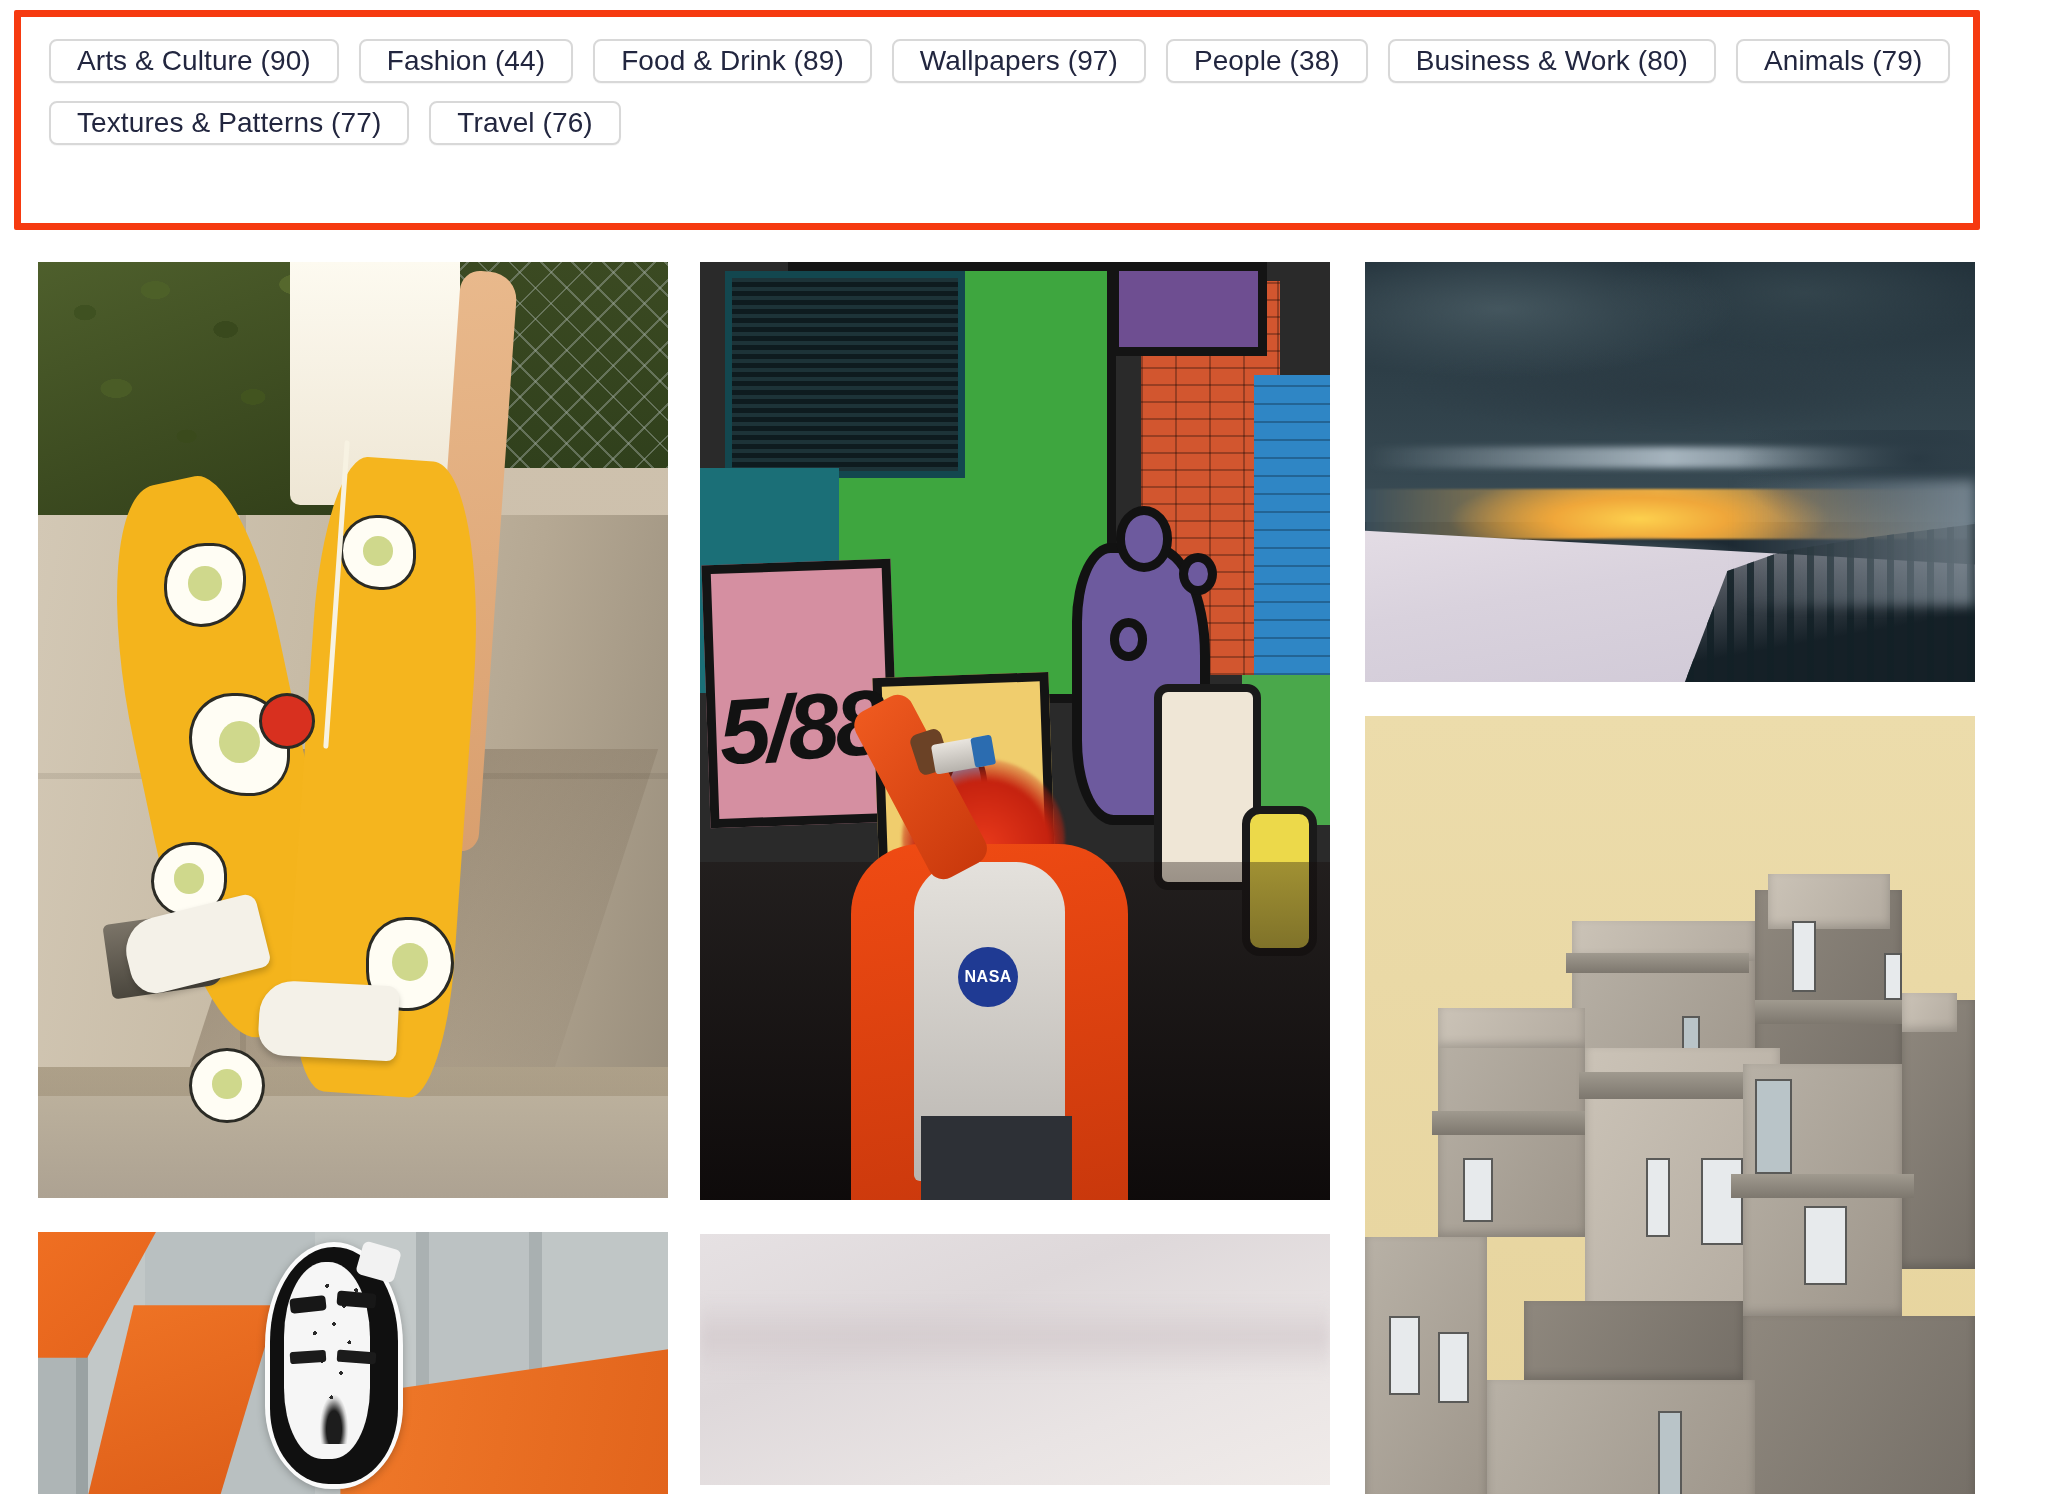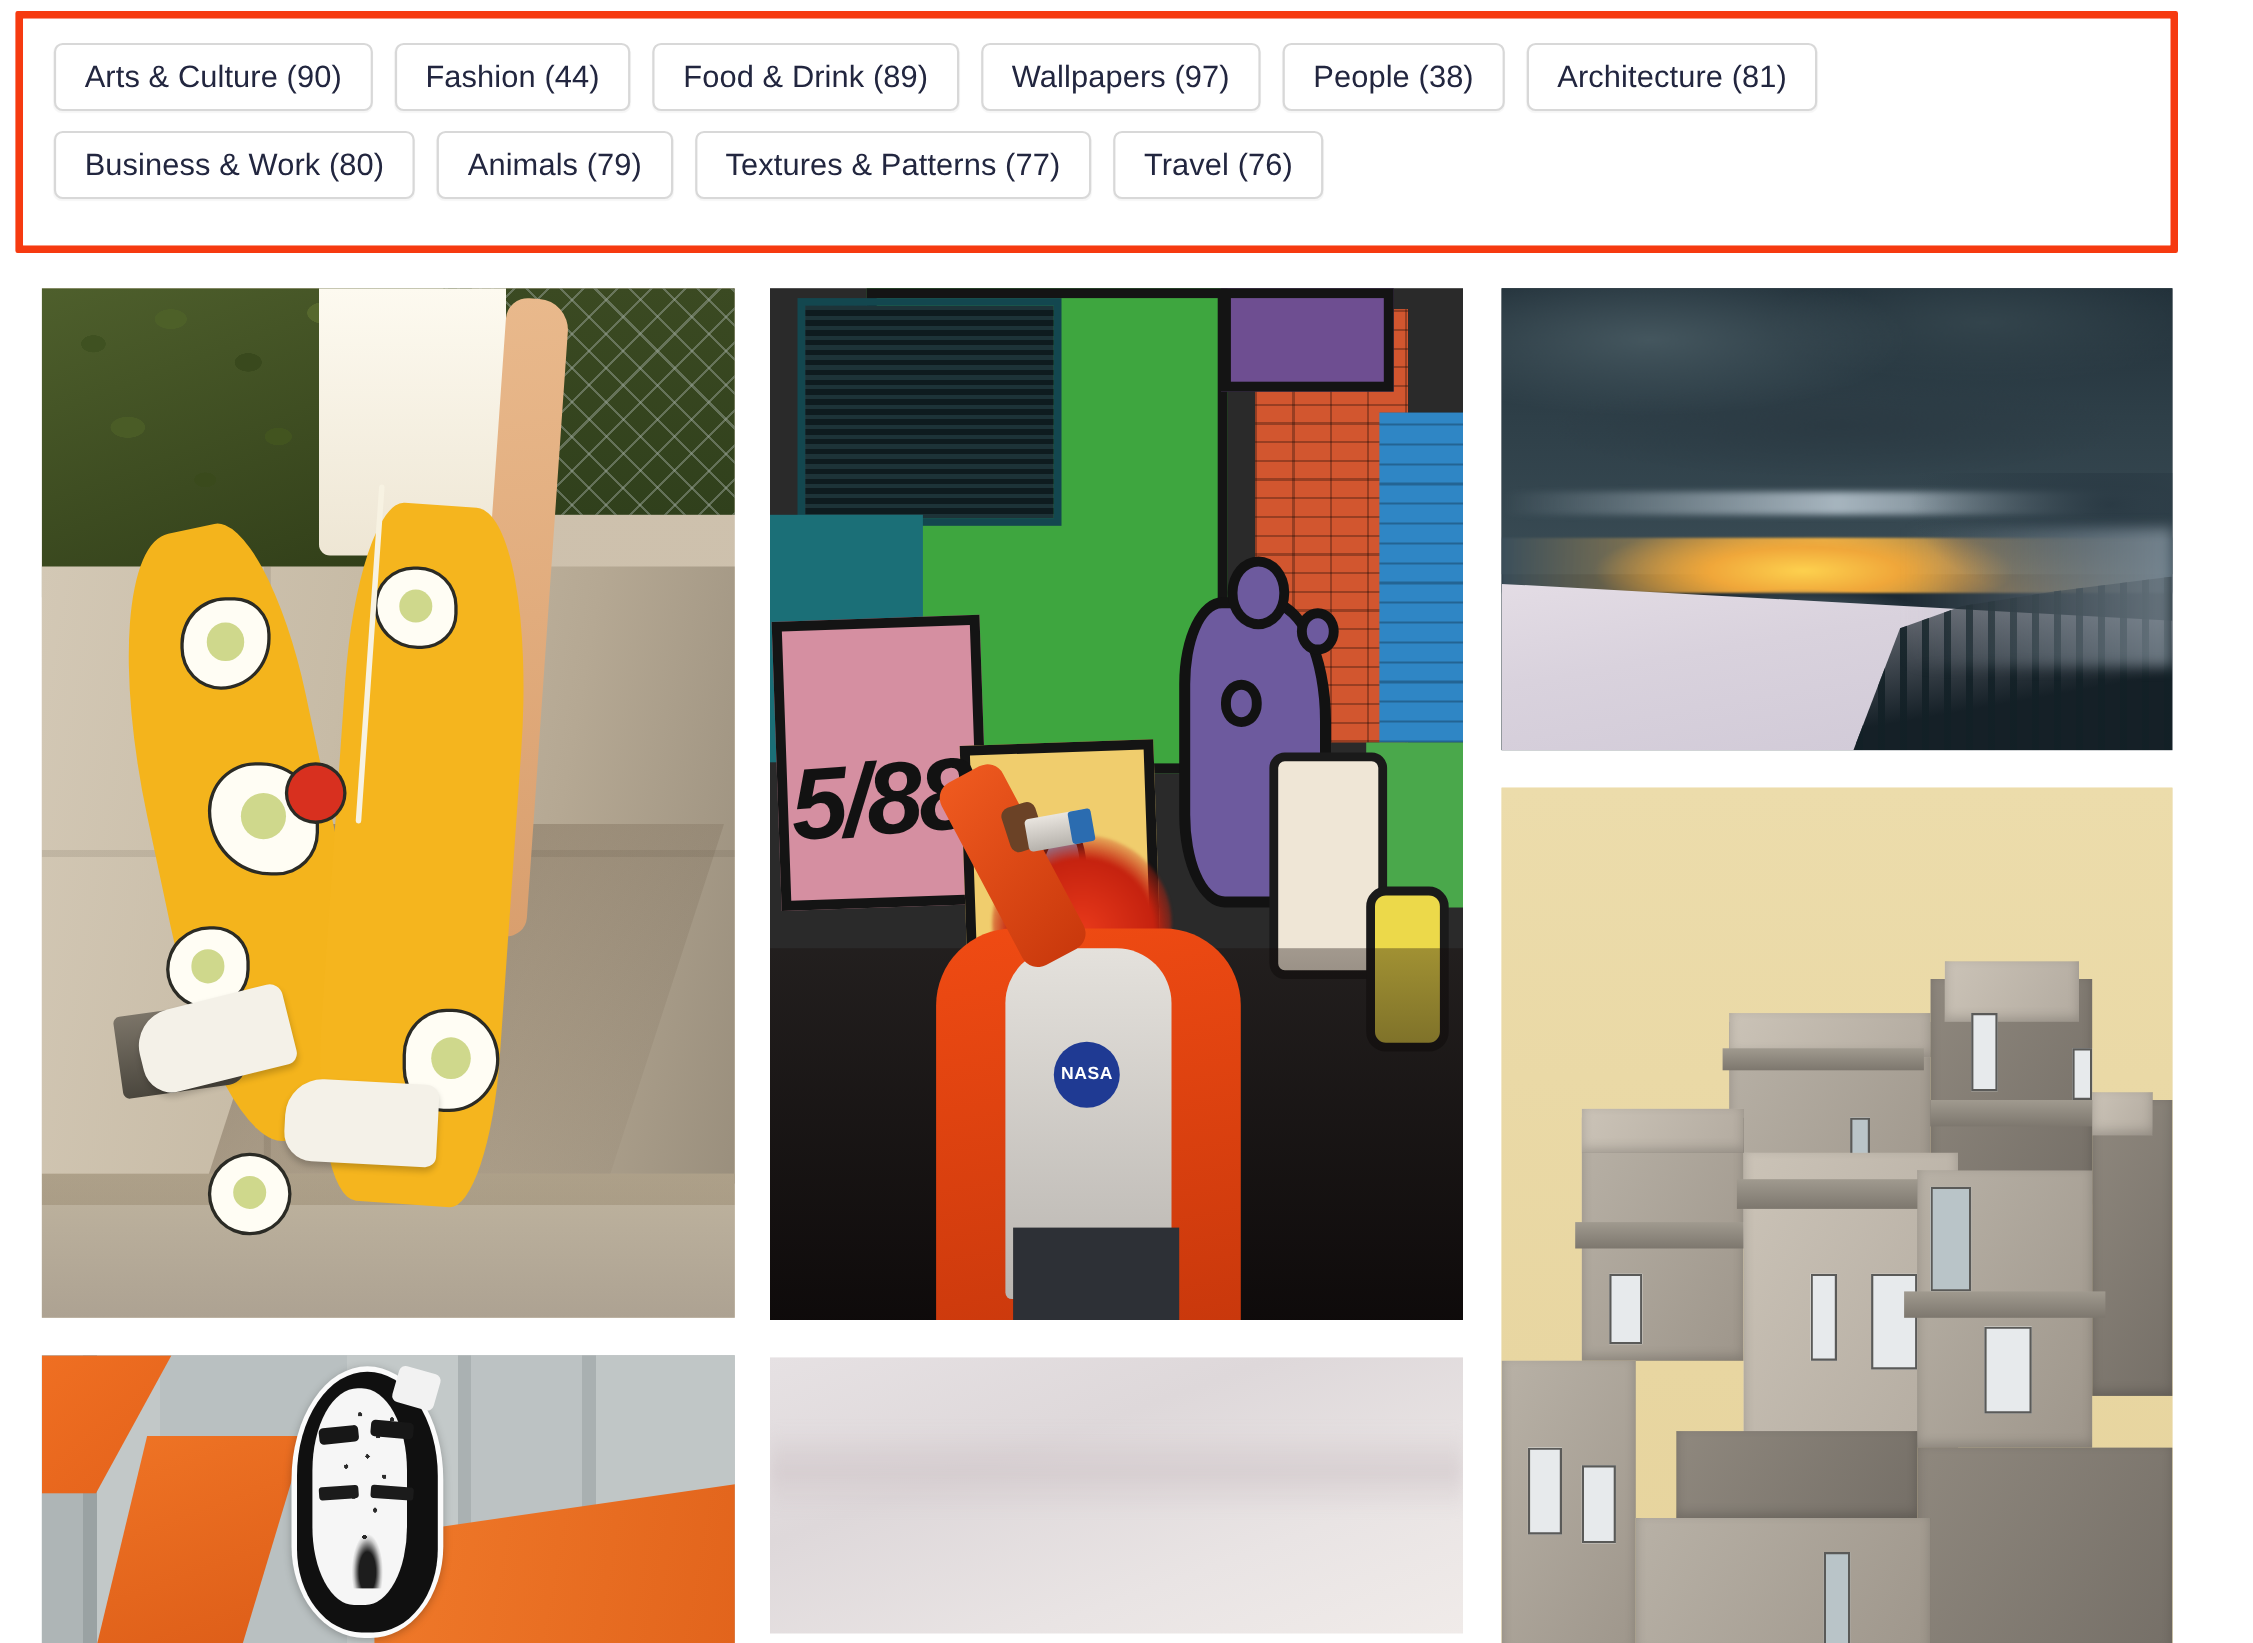--- a/index.html
+++ b/index.html
@@ -30,21 +30,21 @@
     padding: 22px 20px 18px 28px;
     display: flex;
     flex-wrap: wrap;
     align-content: flex-start;
     gap: 18px 20px;
   }
   .tag-chip {
     display: inline-flex;
     align-items: center;
     justify-content: center;
-    height: 62px;
+    height: 44px;
     padding: 0 26px;
     background: #ffffff;
     border: 2px solid #d8d8d8;
     border-radius: 8px;
     color: #22263f;
     font-size: 28px;
     line-height: 1;
     letter-spacing: .1px;
     white-space: nowrap;
     cursor: pointer;
@@ -442,21 +442,20 @@
 </head>
 <body>
 
 <div id="tag-panel-wrap">
   <div id="tag-panel">
     <button class="tag-chip">Arts &amp; Culture (90)</button>
     <button class="tag-chip">Fashion (44)</button>
     <button class="tag-chip">Food &amp; Drink (89)</button>
     <button class="tag-chip">Wallpapers (97)</button>
     <button class="tag-chip">People (38)</button>
-    <button class="tag-chip">Architecture (81)</button>
     <button class="tag-chip">Business &amp; Work (80)</button>
     <button class="tag-chip">Animals (79)</button>
     <button class="tag-chip">Textures &amp; Patterns (77)</button>
     <button class="tag-chip">Travel (76)</button>
   </div>
 </div>
 
 <div id="photo-grid">
 
   <div class="grid-col" id="col-1">

